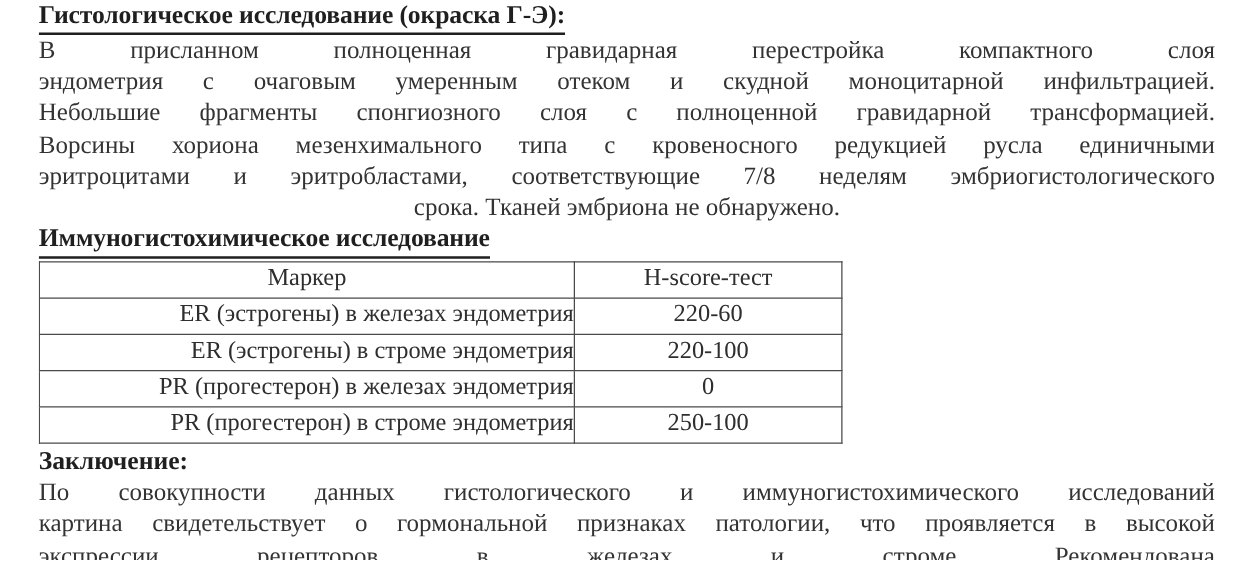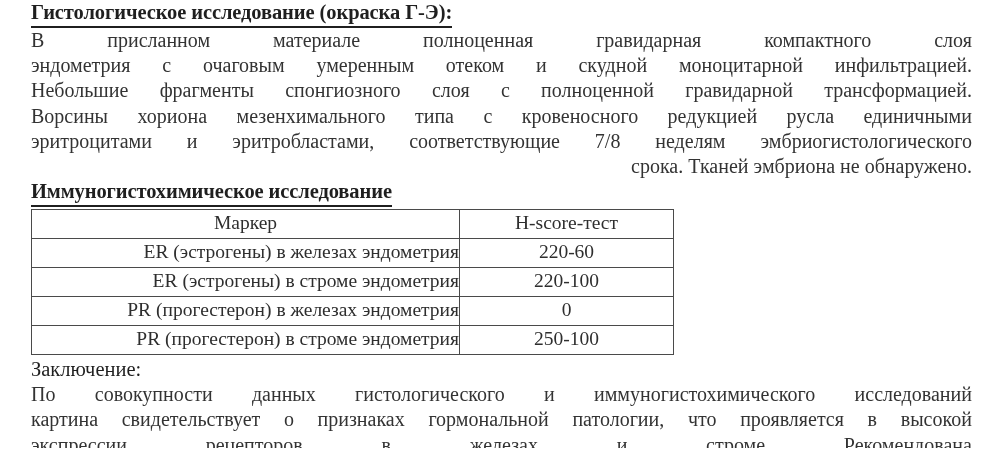--- a/index.html
+++ b/index.html
@@ -30,42 +30,42 @@
     letter-spacing: -0.1px;
     color: #1f1f1f;
     white-space: nowrap;
   }
   .heading .ul {
     border-bottom: 2px solid #1f1f1f;
     padding-bottom: 1px;
     display: inline-block;
   }
   .heading-plain {
-    font-weight: normal;
+    font-weight: bold;
     font-size: 20.5px;
     line-height: 25px;
     color: #1f1f1f;
     white-space: nowrap;
   }
   .para {
     font-size: 20px;
     line-height: 25.2px;
     text-align: justify;
     text-justify: inter-word;
     color: #333333;
     margin: 0;
   }
   
   .j {
     display: flex;
     justify-content: space-between;
     white-space: pre;
   }
   .j.last {
-    justify-content: flex-end;
+    justify-content: center;
   }
   .j > i {
     font-style: normal;
   }
 
   table.ihc {
     border-collapse: collapse;
     width: 642px;
     margin-top: 2px;
     table-layout: fixed;
@@ -99,21 +99,21 @@
 </style>
 </head>
 <body>
 
 <div class="page">
 
   <div class="heading"><span class="ul">Гистологическое исследование (окраска Г-Э):</span></div>
 
   <div class="para">
     <div class="j">
-      <i>В</i><i>присланном</i><i>материале</i><i>полноценная</i><i>гравидарная</i><i>компактного</i><i>слоя</i>
+      <i>В</i><i>присланном</i><i>полноценная</i><i>гравидарная</i><i>перестройка</i><i>компактного</i><i>слоя</i>
     </div>
     <div class="j">
       <i>эндометрия</i><i>с</i><i>очаговым</i><i>умеренным</i><i>отеком</i><i>и</i><i>скудной</i><i>моноцитарной</i><i>инфильтрацией.</i>
     </div>
     <div class="j">
       <i>Небольшие</i><i>фрагменты</i><i>спонгиозного</i><i>слоя</i><i>с</i><i>полноценной</i><i>гравидарной</i><i>трансформацией.</i>
     </div>
     <div class="j">
       <i>Ворсины</i><i>хориона</i><i>мезенхимального</i><i>типа</i><i>с</i><i>кровеносного</i><i>редукцией</i><i>русла</i><i>единичными</i>
     </div>
@@ -158,21 +158,21 @@
 
   <div class="spacer-2"></div>
 
   <div class="heading-plain">Заключение:</div>
 
   <div class="para">
     <div class="j">
       <i>По</i><i>совокупности</i><i>данных</i><i>гистологического</i><i>и</i><i>иммуногистохимического</i><i>исследований</i>
     </div>
     <div class="j">
-      <i>картина</i><i>свидетельствует</i><i>о</i><i>признаках</i><i>гормональной</i><i>патологии,</i><i>что</i><i>проявляется</i><i>в</i><i>высокой</i>
+      <i>картина</i><i>свидетельствует</i><i>о</i><i>гормональной</i><i>признаках</i><i>патологии,</i><i>что</i><i>проявляется</i><i>в</i><i>высокой</i>
     </div>
     <div class="j">
       <i>экспрессии</i><i>рецепторов</i><i>в</i><i>железах</i><i>и</i><i>строме</i><i>Рекомендована</i>
     </div>
     <div class="clip-row">
       <div class="j">
         <i>консультация гинеколога-эндокринолога с лечением хронического эндометрита и</i>
       </div>
     </div>
   </div>

